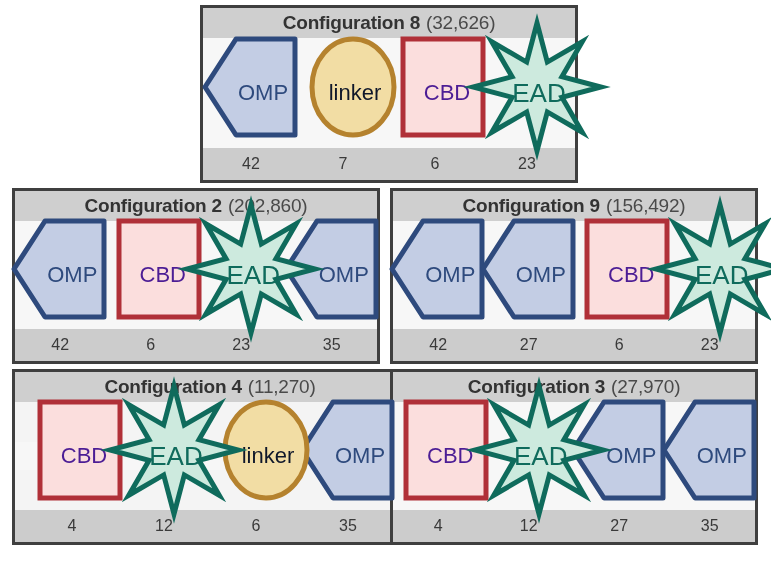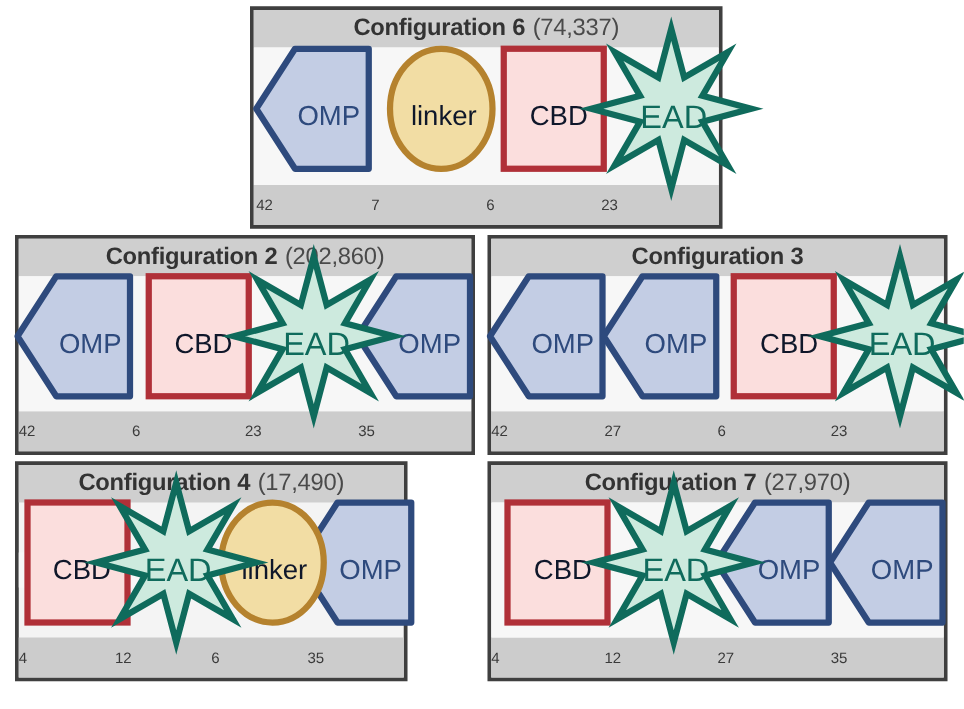--- a/index.html
+++ b/index.html
@@ -90,49 +90,50 @@
   .shape-label {
     position: relative;
     z-index: 5;
     font-size: 22px;
     line-height: 1;
     pointer-events: none;
     white-space: nowrap;
   }
   .lbl-omp    { color: #2e4a7d; }
   .lbl-linker { color: #0f172a; }
-  .lbl-cbd    { color: #0f172a; }
+  .lbl-cbd    { color: #4c1d95; }
   .lbl-ead    { color: #0f6b5c; font-size: 26px; }
 
   .panel-footer {
     height: 32px;
     flex: 0 0 32px;
     background: #cccccc;
     display: flex;
     align-items: center;
   }
   .foot-cell {
     width: 92px;
-    font-size: 12px;
+    text-align: center;
+    font-size: 16px;
     color: #3a3a3a;
   }
   .foot-inner {
     display: flex;
     justify-content: center;
     width: 100%;
   }
 </style>
 </head>
 <body>
 
 <div id="board">
     <div class="panel" style="left: 200px; top: 5px; width: 378px; height: 178px;">
       <div class="panel-header">
-        <span class="hdr-name">Configuration 6</span>
-        <span class="hdr-count">(74,337)</span>
+        <span class="hdr-name">Configuration 8</span>
+        <span class="hdr-count">(32,626)</span>
       </div>
       <div class="panel-body">
         <div class="shape-row">
           <div class="slot" style="z-index: 2;">
             <span>
               <svg width="120" height="130" viewBox="0 0 120 130">
                 <polygon points="33,11 92,11 92,107 33,107 2,59" fill="#c3cde4" stroke="#2e4a7d" stroke-width="5" stroke-linejoin="round"></polygon>
               </svg>
             </span>
             <span class="shape-label lbl-omp">OMP</span>
@@ -217,21 +218,22 @@
         <div class="foot-inner">
           <div class="foot-cell">42</div>
           <div class="foot-cell">6</div>
           <div class="foot-cell">23</div>
           <div class="foot-cell">35</div>
         </div>
       </div>
     </div>
     <div class="panel" style="left: 390px; top: 188px; width: 368px; height: 176px;">
       <div class="panel-header">
-        <span class="hdr-name">Configuration 3</span>
+        <span class="hdr-name">Configuration 9</span>
+        <span class="hdr-count">(156,492)</span>
       </div>
       <div class="panel-body">
         <div class="shape-row">
           <div class="slot" style="z-index: 2;">
             <span>
               <svg width="120" height="130" viewBox="0 0 120 130">
                 <polygon points="33,11 92,11 92,107 33,107 2,59" fill="#c3cde4" stroke="#2e4a7d" stroke-width="5" stroke-linejoin="round"></polygon>
               </svg>
             </span>
             <span class="shape-label lbl-omp">OMP</span>
@@ -264,24 +266,24 @@
       </div>
       <div class="panel-footer">
         <div class="foot-inner">
           <div class="foot-cell">42</div>
           <div class="foot-cell">27</div>
           <div class="foot-cell">6</div>
           <div class="foot-cell">23</div>
         </div>
       </div>
     </div>
-    <div class="panel" style="left: 12px; top: 369px; width: 314px; height: 176px; gap: 40px;">
+    <div class="panel" style="left: 12px; top: 369px; width: 396px; height: 176px; gap: 40px;">
       <div class="panel-header">
         <span class="hdr-name">Configuration 4</span>
-        <span class="hdr-count">(17,490)</span>
+        <span class="hdr-count">(11,270)</span>
       </div>
       <div class="panel-body">
         <div class="shape-row">
           <div class="slot" style="z-index: 2;">
             <span>
               <svg width="120" height="130" viewBox="0 0 120 130">
                 <rect x="16" y="11" width="80" height="96" fill="#fbdedd" stroke="#b03038" stroke-width="5" stroke-linejoin="miter"></rect>
               </svg>
             </span>
             <span class="shape-label lbl-cbd">CBD</span>
@@ -316,21 +318,21 @@
         <div class="foot-inner">
           <div class="foot-cell">4</div>
           <div class="foot-cell">12</div>
           <div class="foot-cell">6</div>
           <div class="foot-cell">35</div>
         </div>
       </div>
     </div>
     <div class="panel" style="left: 390px; top: 369px; width: 368px; height: 176px;">
       <div class="panel-header">
-        <span class="hdr-name">Configuration 7</span>
+        <span class="hdr-name">Configuration 3</span>
         <span class="hdr-count">(27,970)</span>
       </div>
       <div class="panel-body">
         <div class="shape-row">
           <div class="slot" style="z-index: 2;">
             <span>
               <svg width="120" height="130" viewBox="0 0 120 130">
                 <rect x="16" y="11" width="80" height="96" fill="#fbdedd" stroke="#b03038" stroke-width="5" stroke-linejoin="miter"></rect>
               </svg>
             </span>

